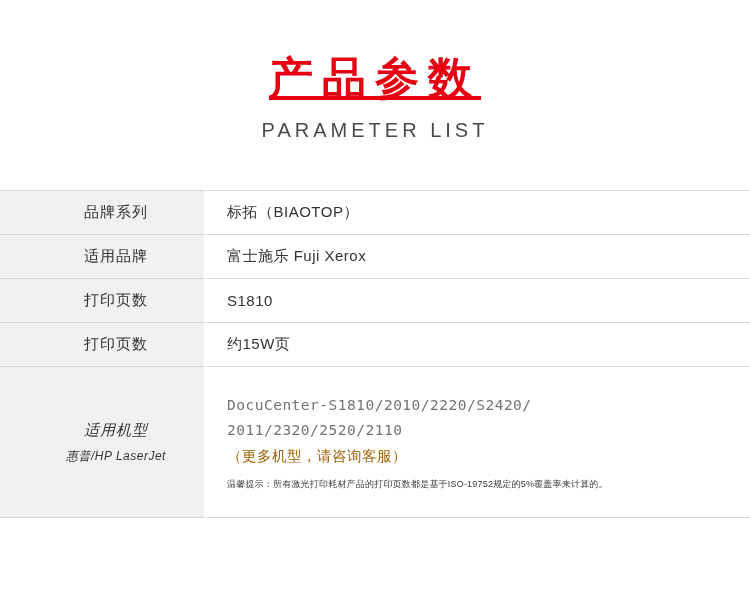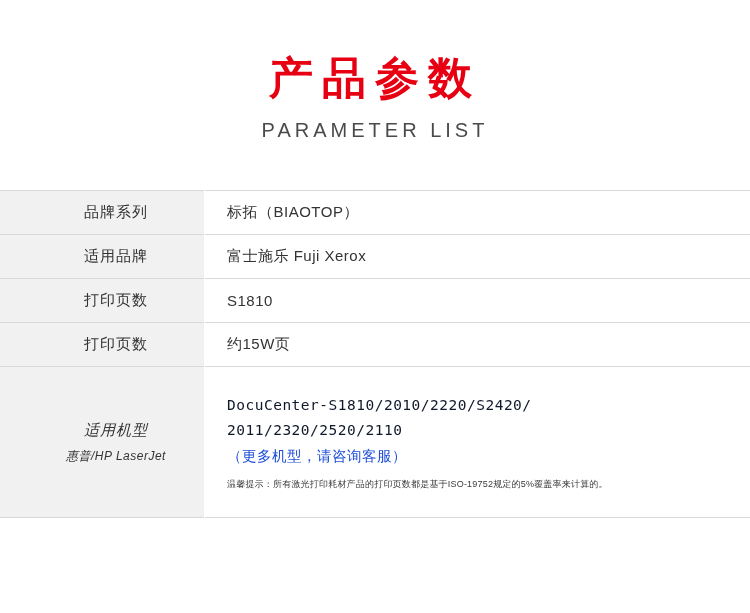--- a/index.html
+++ b/index.html
@@ -27,20 +27,21 @@
     text-align: center;
     padding-top: 52px;
   }
   .title-cn {
     font-size: 44px;
     font-weight: bold;
     color: #e60012;
     letter-spacing: 9px;
     line-height: 1.2;
     margin: 0;
+    text-decoration: underline;
   }
   .title-en {
     margin: 14px 0 0 0;
     font-size: 20px;
     color: #4a4a4a;
     letter-spacing: 4px;
     font-weight: normal;
   }
 
   
@@ -95,27 +96,27 @@
     letter-spacing: 0.5px;
     margin-top: 4px;
   }
   tr.tall td.value-cell {
     padding-top: 10px;
     padding-bottom: 10px;
   }
   .model-line {
     font-family: "DejaVu Sans Mono", monospace;
     font-size: 14.5px;
-    color: #0f172a;
+    color: #737373;
     line-height: 1.75;
     letter-spacing: 0.5px;
   }
   .model-note {
     font-size: 14.5px;
-    color: #1d4ed8;
+    color: #a16207;
     line-height: 1.75;
     letter-spacing: 0.5px;
   }
   .disclaimer {
     margin-top: 9px;
     font-size: 9px;
     color: #3a3a3a;
     letter-spacing: 0.2px;
     line-height: 1.4;
   }

